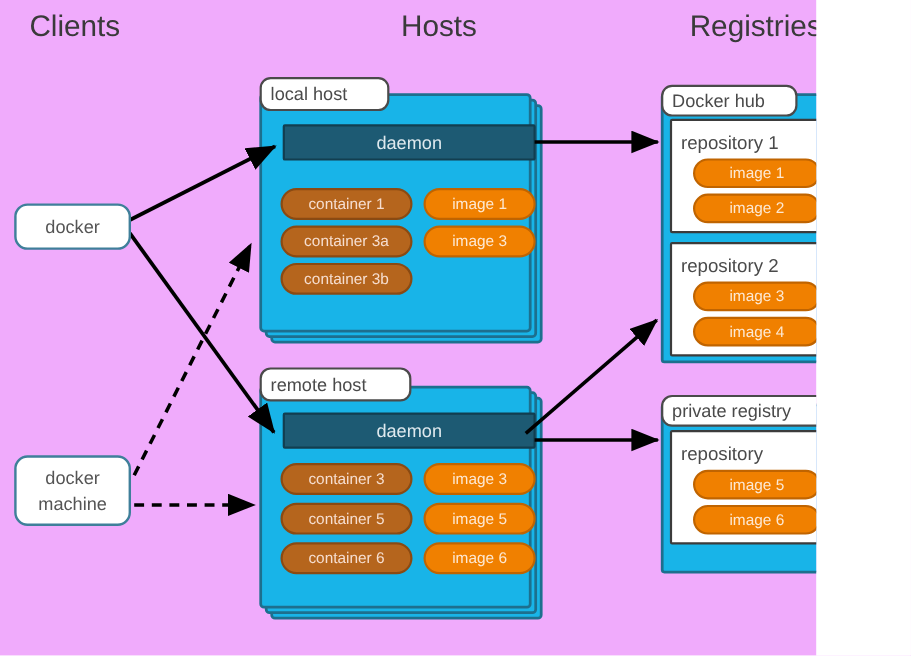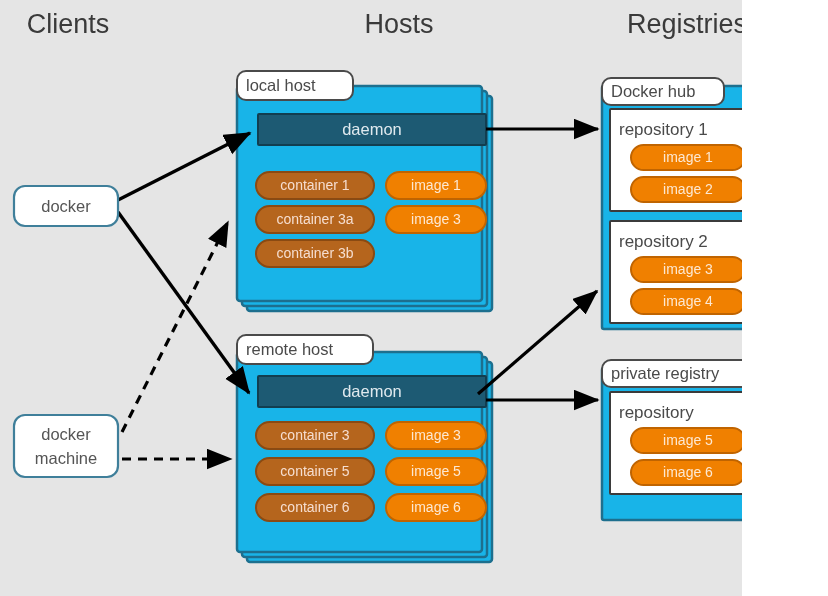--- a/index.html
+++ b/index.html
@@ -4,21 +4,21 @@
 <style>
   html, body {
     margin: 0;
     padding: 0;
     background: #ffffff;
   }
   #stage {
     position: relative;
     width: 742px;
     height: 596px;
-    background: #e5e5e5;
+    background: #f0abfc;
     font-family: "Liberation Sans", sans-serif;
     overflow: hidden;
   }
   #stage svg { display: block; }
 
   .col-title {
     font-family: "Liberation Sans", sans-serif;
     font-size: 27px;
     fill: #3a3a3a;
   }

